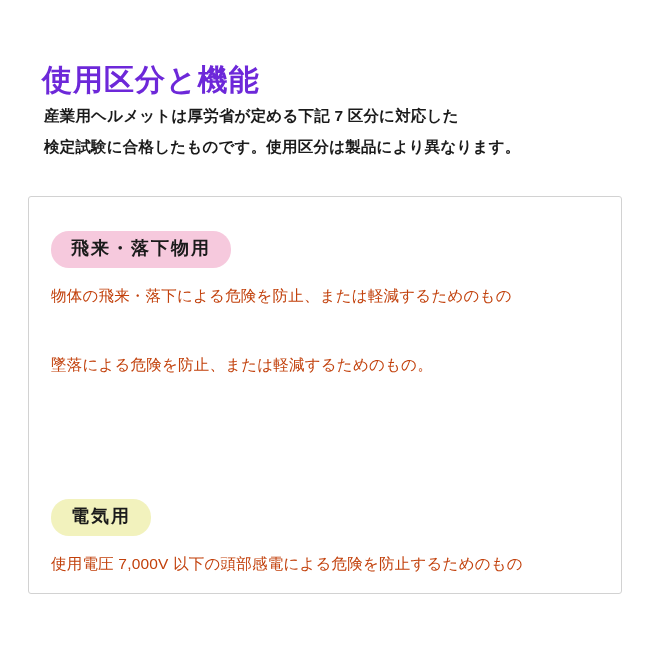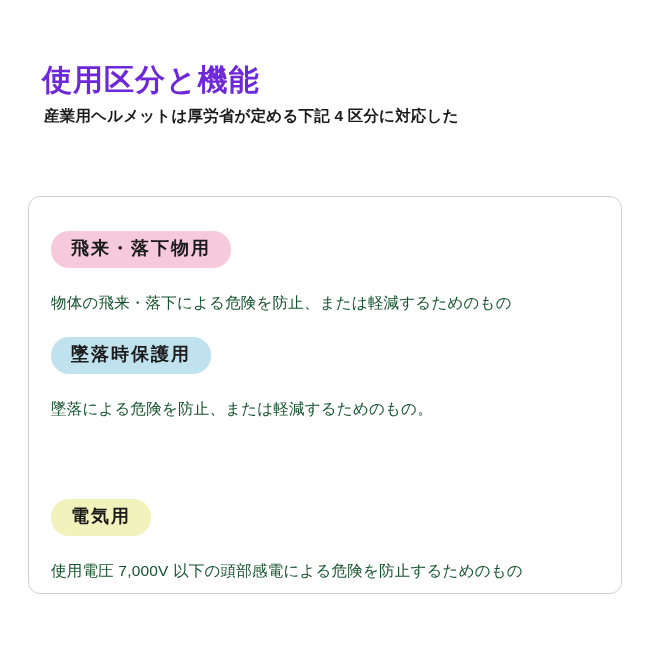--- a/index.html
+++ b/index.html
@@ -44,21 +44,21 @@
   .lead div {
     white-space: nowrap;
   }
   .panel {
     position: absolute;
     left: 28px;
     top: 196px;
     width: 594px;
     height: 398px;
     border: 1px solid #d2d2d2;
-    border-radius: 12px;
+    border-radius: 3px;
     background: #ffffff;
     box-sizing: border-box;
   }
   .section {
     position: absolute;
     left: 0;
     width: 100%;
     box-sizing: border-box;
     padding: 0 22px;
   }
@@ -74,53 +74,53 @@
     color: #1b1b1b;
     padding: 8px 20px 9px 20px;
     letter-spacing: 2px;
     line-height: 1.1;
   }
   .tag-pink { background: #f6c9dd; }
   .tag-blue { background: #bfe2ee; }
   .tag-yellow { background: #f2f2bd; margin-top: 32px; }
 
   .desc {
-    margin-top: 21px;
+    margin-top: 14px;
     font-size: 15.5px;
-    color: #14532d;
+    color: #c2410c;
     line-height: 1.85;
     letter-spacing: 0.2px;
     white-space: nowrap;
   }
   .desc .sub {
     display: block;
   }
 </style>
 </head>
 <body>
 
 <div class="page">
 
   <h1 class="title">使用区分と機能</h1>
 
   <div class="lead">
-    <div>産業用ヘルメットは厚労省が定める下記 4 区分に対応した</div>
+    <div>産業用ヘルメットは厚労省が定める下記 7 区分に対応した</div>
+    <div>検定試験に合格したものです。使用区分は製品により異なります。</div>
   </div>
 
   <div class="panel">
 
     <div class="section sec1">
       <span class="tag tag-pink">飛来・落下物用</span>
       <div class="desc">
         <span class="sub">物体の飛来・落下による危険を防止、または軽減するためのもの</span>
       </div>
     </div>
 
     <div class="section sec2">
-      <span class="tag tag-blue">墜落時保護用</span>
       <div class="desc">
         <span class="sub">墜落による危険を防止、または軽減するためのもの。</span>
       </div>
     </div>
 
     <div class="section sec3">
       <span class="tag tag-yellow">電気用</span>
       <div class="desc">
         <span class="sub">使用電圧 7,000V 以下の頭部感電による危険を防止するためのもの</span>
       </div>

